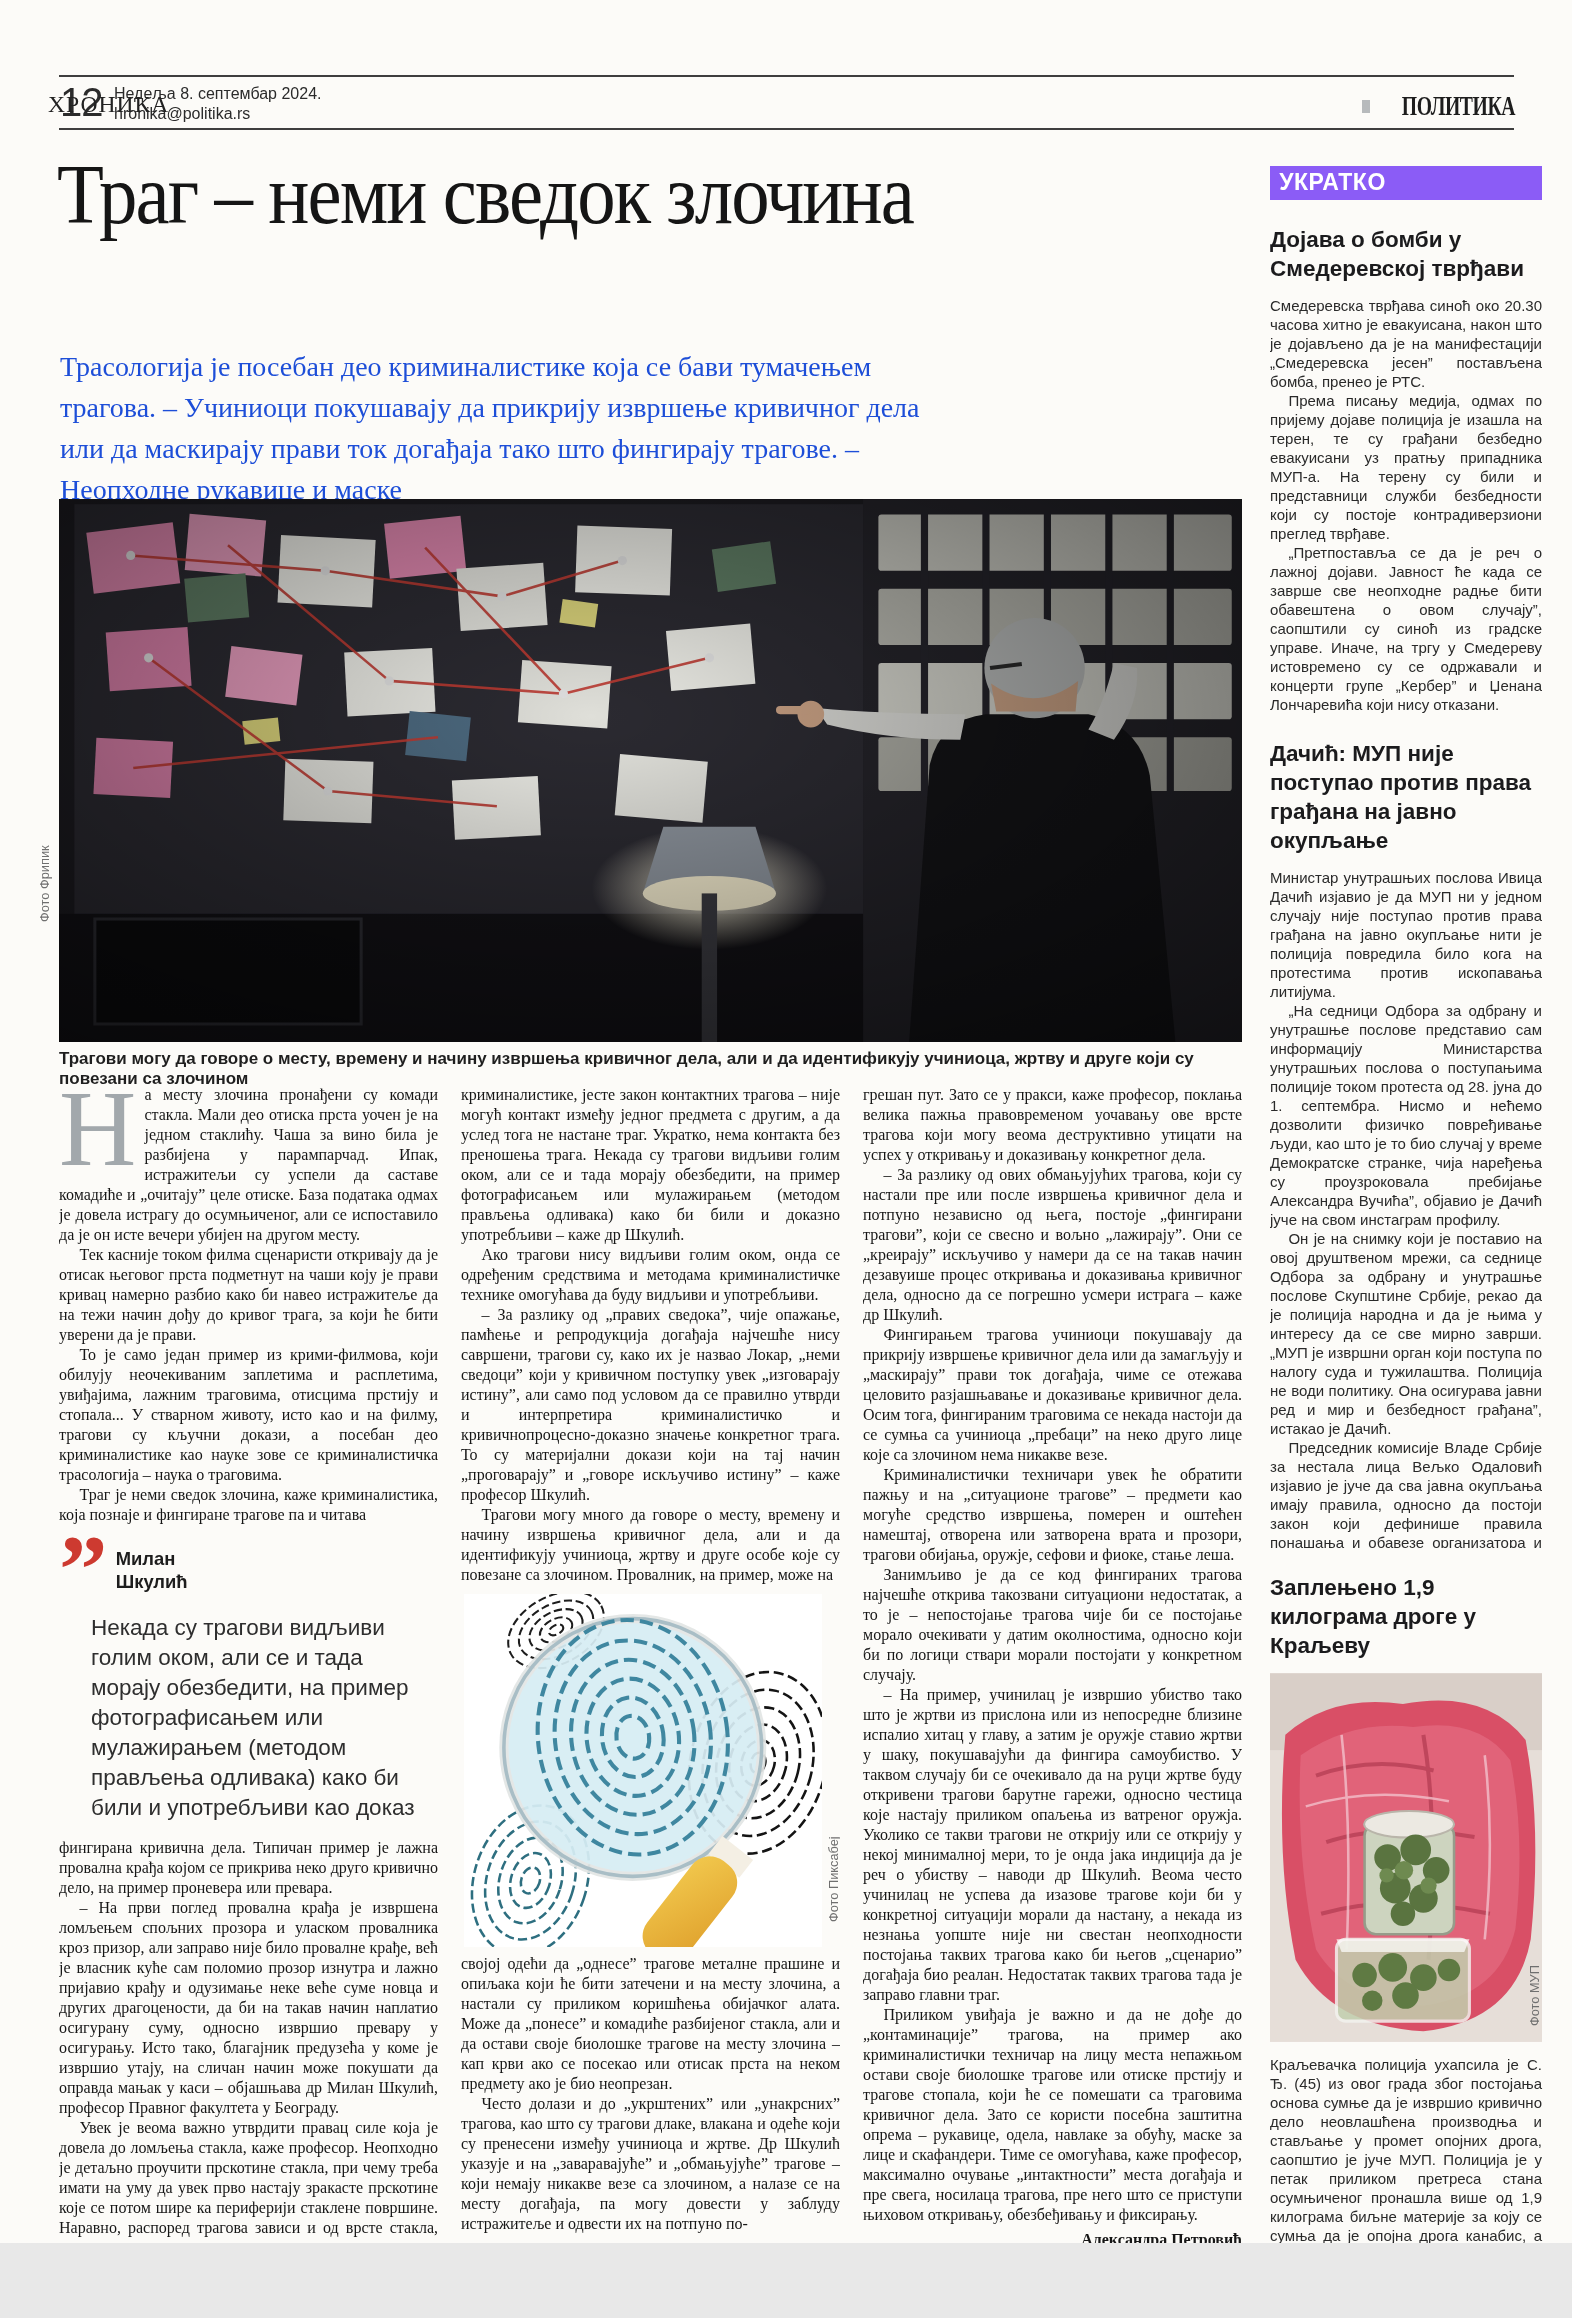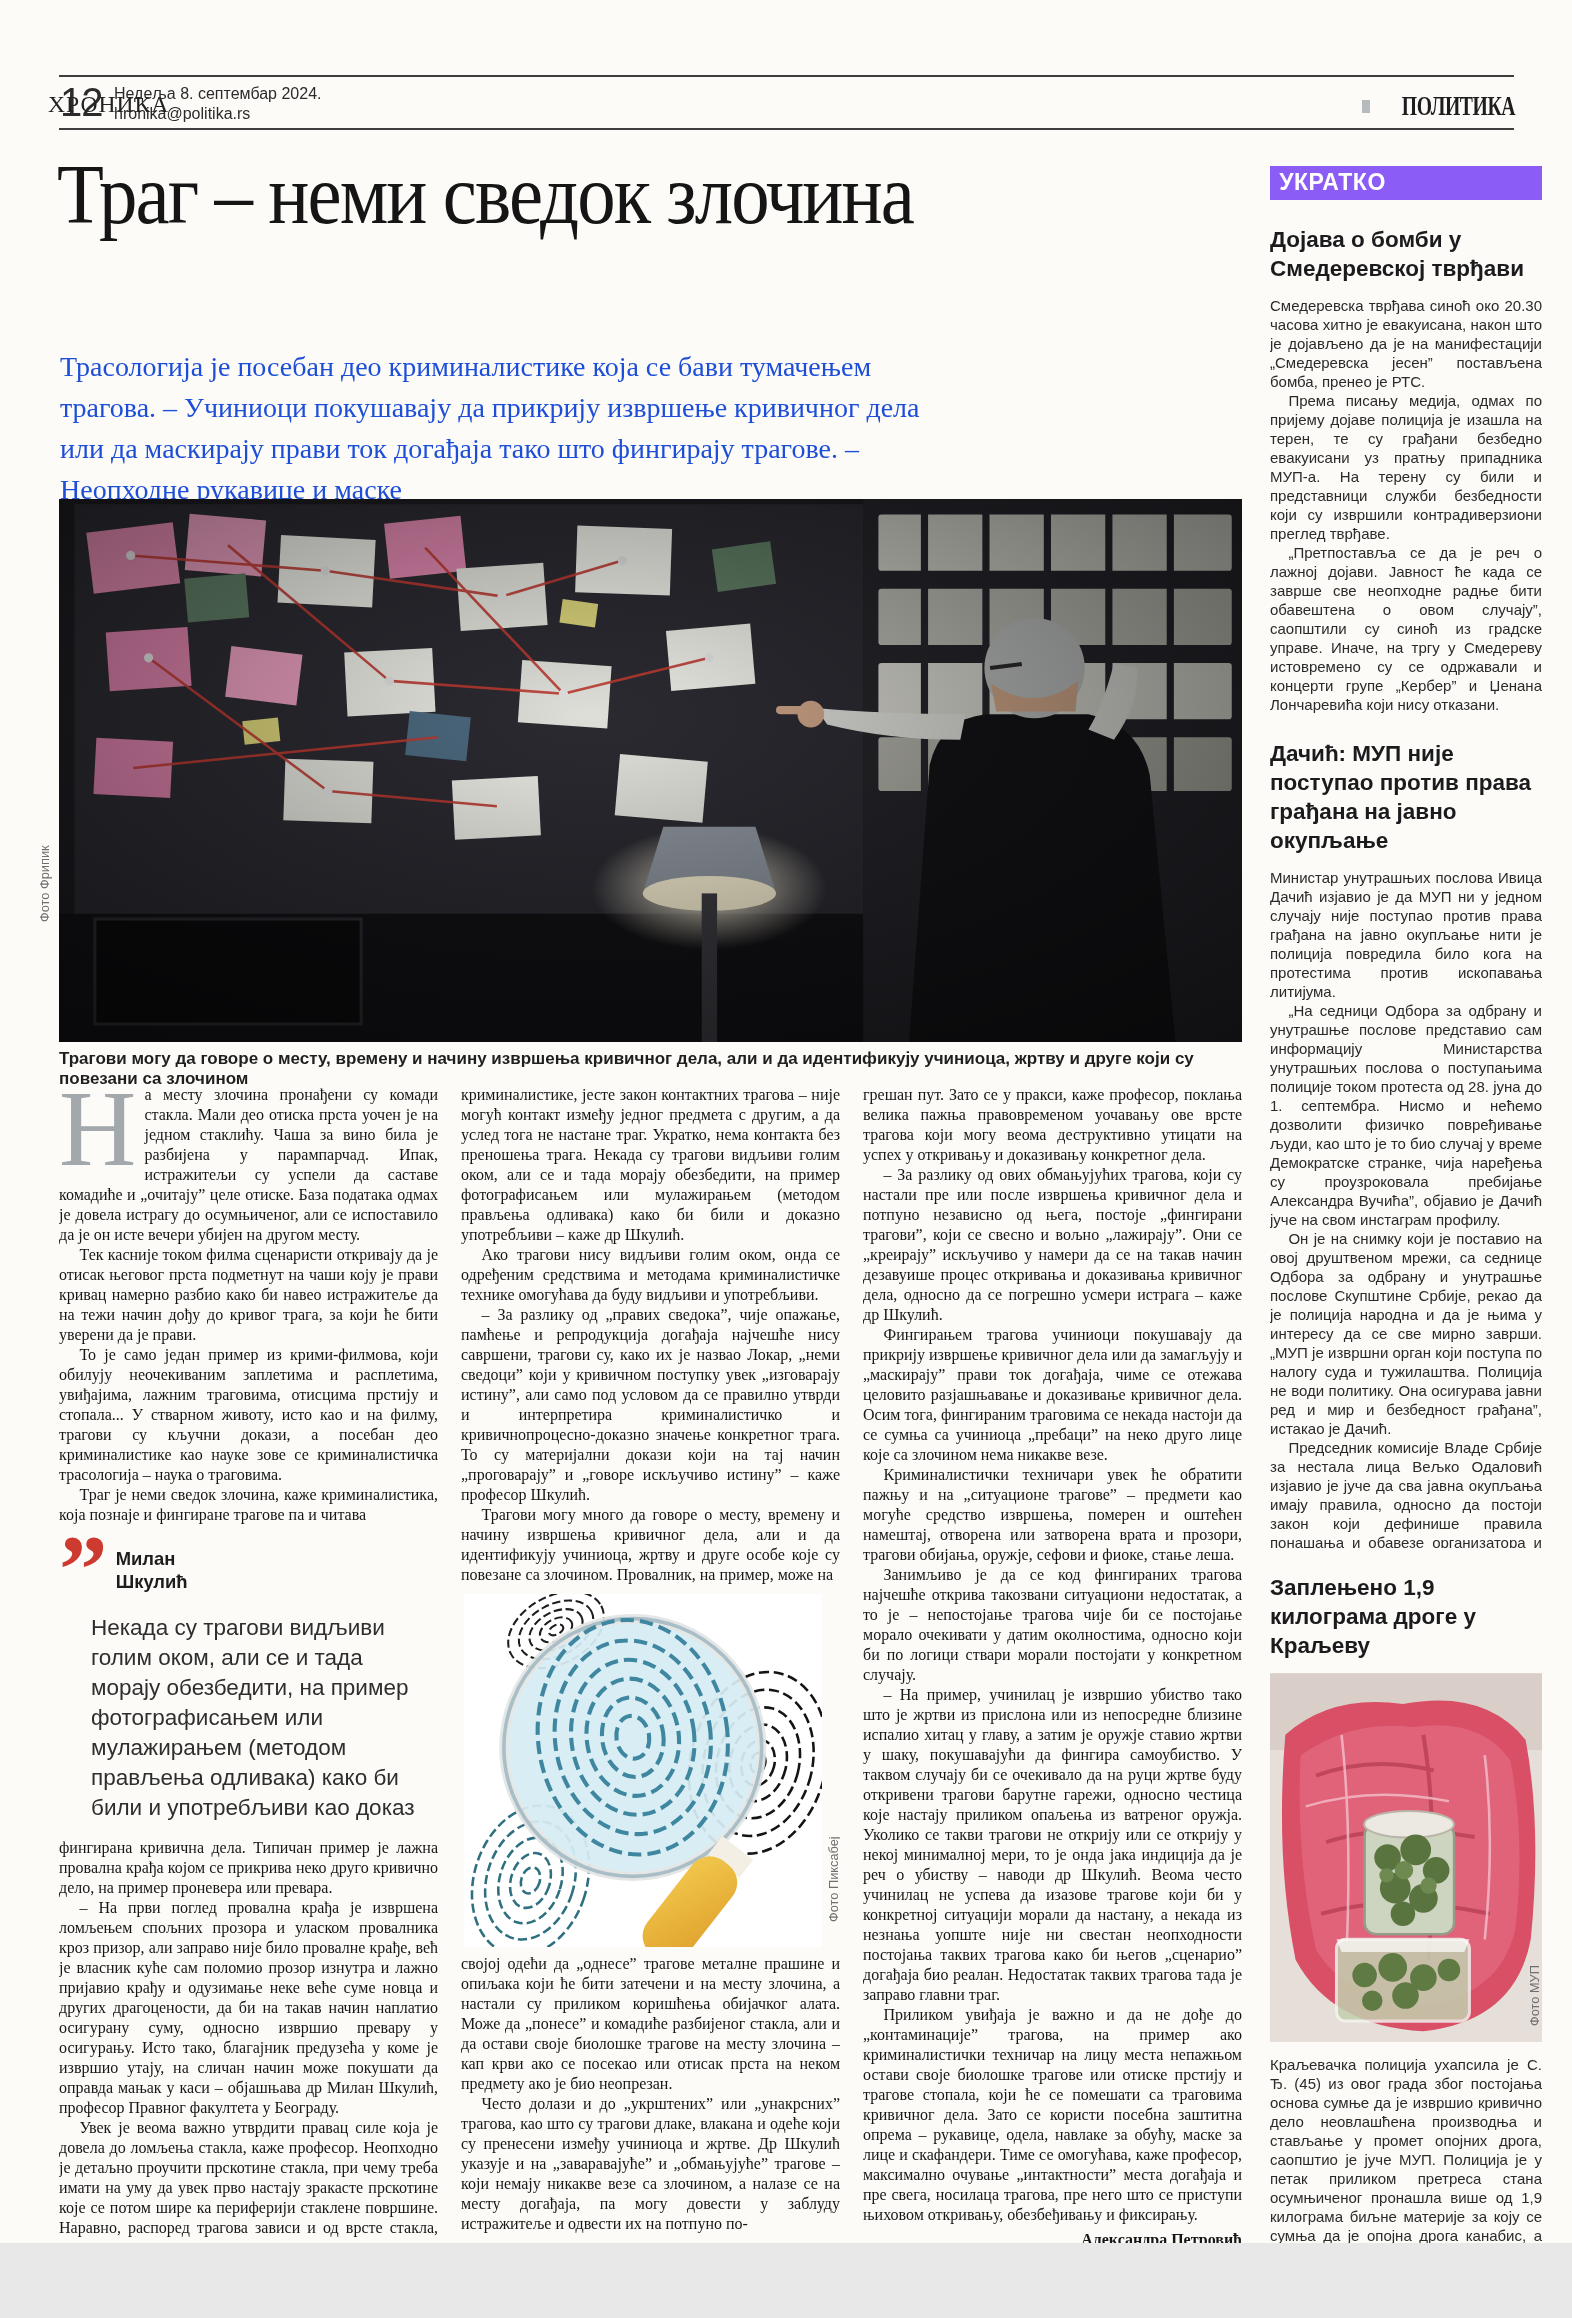--- a/index.html
+++ b/index.html
@@ -277,21 +277,21 @@
       <p>Приликом увиђаја је важно и да не дође до „контаминације” трагова, на пример ако криминалистички техничар на лицу места непажњом остави своје биолошке трагове или отиске прстију и трагове стопала, који ће се помешати са траговима кривичног дела. Зато се користи посебна заштитна опрема – рукавице, одела, навлаке за обућу, маске за лице и скафандери. Тиме се омогућава, каже професор, максимално очување „интактности” места догађаја и пре свега, носилаца трагова, пре него што се приступи њиховом откривању, обезбеђивању и фиксирању.</p>
       <p class="byline">Александра Петровић</p>
     </div>
   </div>
 
   <aside class="sidebar">
     <div class="ukbar">УКРАТКО</div>
     <div class="sbsec1">
       <h3 class="sbtitle">Дојава о бомби у Смедеревској тврђави</h3>
       <p class="noind">Смедеревска тврђава синоћ око 20.30 часова хитно је евакуисана, након што је дојављено да је на манифестацији „Смедеревска јесен” постављена бомба, пренео је РТС.</p>
-      <p>Према писању медија, одмах по пријему дојаве полиција је изашла на терен, те су грађани безбедно евакуисани уз пратњу припадника МУП-а. На терену су били и представници служби безбедности који су извршили контрадиверзиони преглед тврђаве.</p>
+      <p>Према писању медија, одмах по пријему дојаве полиција је изашла на терен, те су грађани безбедно евакуисани уз пратњу припадника МУП-а. На терену су били и представници служби безбедности који су постоје контрадиверзиони преглед тврђаве.</p>
       <p>„Претпоставља се да је реч о лажној дојави. Јавност ће када се заврше све неопходне радње бити обавештена о овом случају”, саопштили су синоћ из градске управе. Иначе, на тргу у Смедереву истовремено су се одржавали и концерти групе „Кербер” и Џенана Лончаревића који нису отказани.</p>
       <h3 class="sbtitle">Дачић: МУП није поступао против права грађана на јавно окупљање</h3>
       <p class="noind">Министар унутрашњих послова Ивица Дачић изјавио је да МУП ни у једном случају није поступао против права грађана на јавно окупљање нити је полиција повредила било кога на протестима против ископавања литијума.</p>
       <p>„На седници Одбора за одбрану и унутрашње послове представио сам информацију Министарства унутрашњих послова о поступањима полиције током протеста од 28. јуна до 1. септембра. Нисмо и нећемо дозволити физичко повређивање људи, као што је то био случај у време Демократске странке, чија наређења су проузроковала пребијање Александра Вучића”, објавио је Дачић јуче на свом инстаграм профилу.</p>
       <p>Он је на снимку који је поставио на овој друштвеном мрежи, са седнице Одбора за одбрану и унутрашње послове Скупштине Србије, рекао да је полиција народна и да је њима у интересу да се све мирно заврши. „МУП је извршни орган који поступа по налогу суда и тужилаштва. Полиција не води политику. Она осигурава јавни ред и мир и безбедност грађана”, истакао је Дачић.</p>
       <p>Председник комисије Владе Србије за нестала лица Вељко Одаловић изјавио је јуче да сва јавна окупљања имају правила, односно да постоји закон који дефинише правила понашања и обавезе организатора и учесника, као и овлашћења органа безбедности. „Наша полиција се и у овим протестима понела крајње одговорно и професионално према свим изазовима, којих је пуно било, али и где се очекивало да буде и бруталнија интервенција како би неки на тој основи градили нову платформу за будуће немире”, рекао је Одаловић за Танјуг.</p>
 
     </div>
     <h3 class="sbtitle">Заплењено 1,9 килограма дроге у Краљеву</h3>
     <figure class="drugfig">

